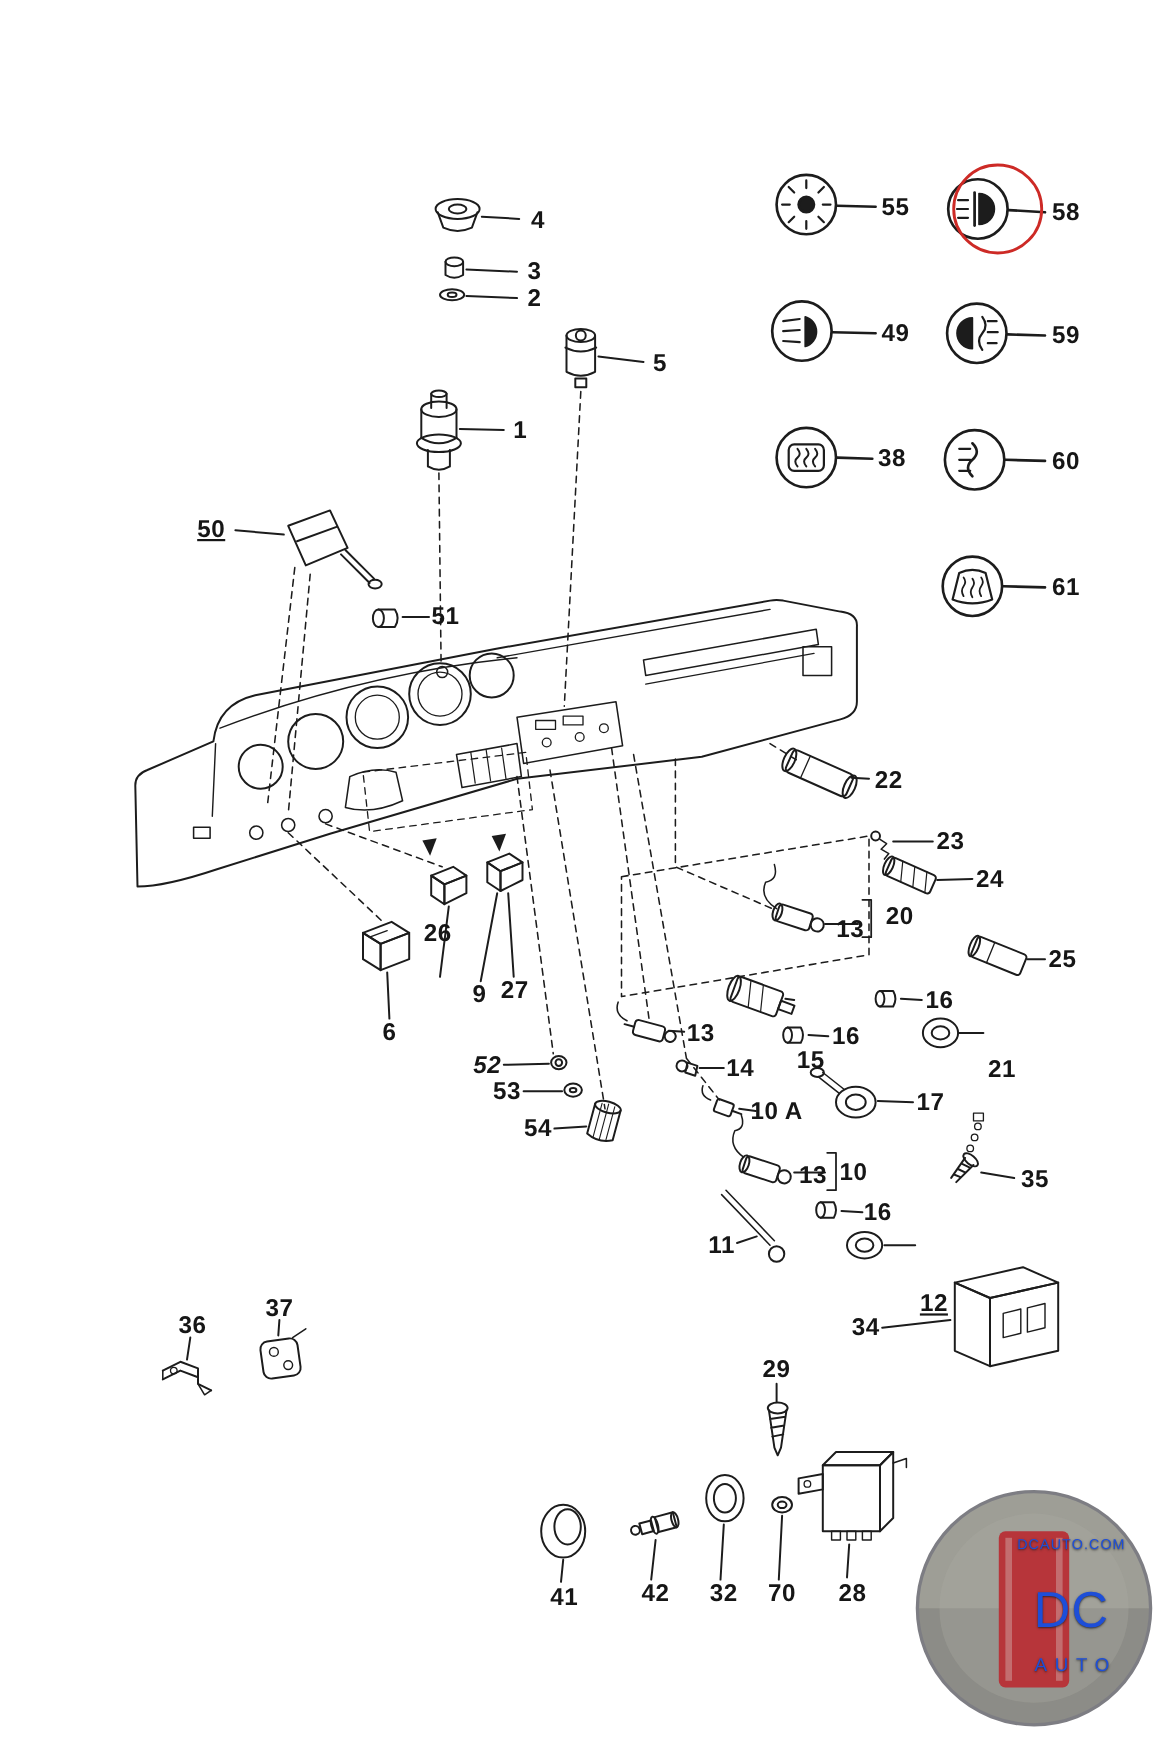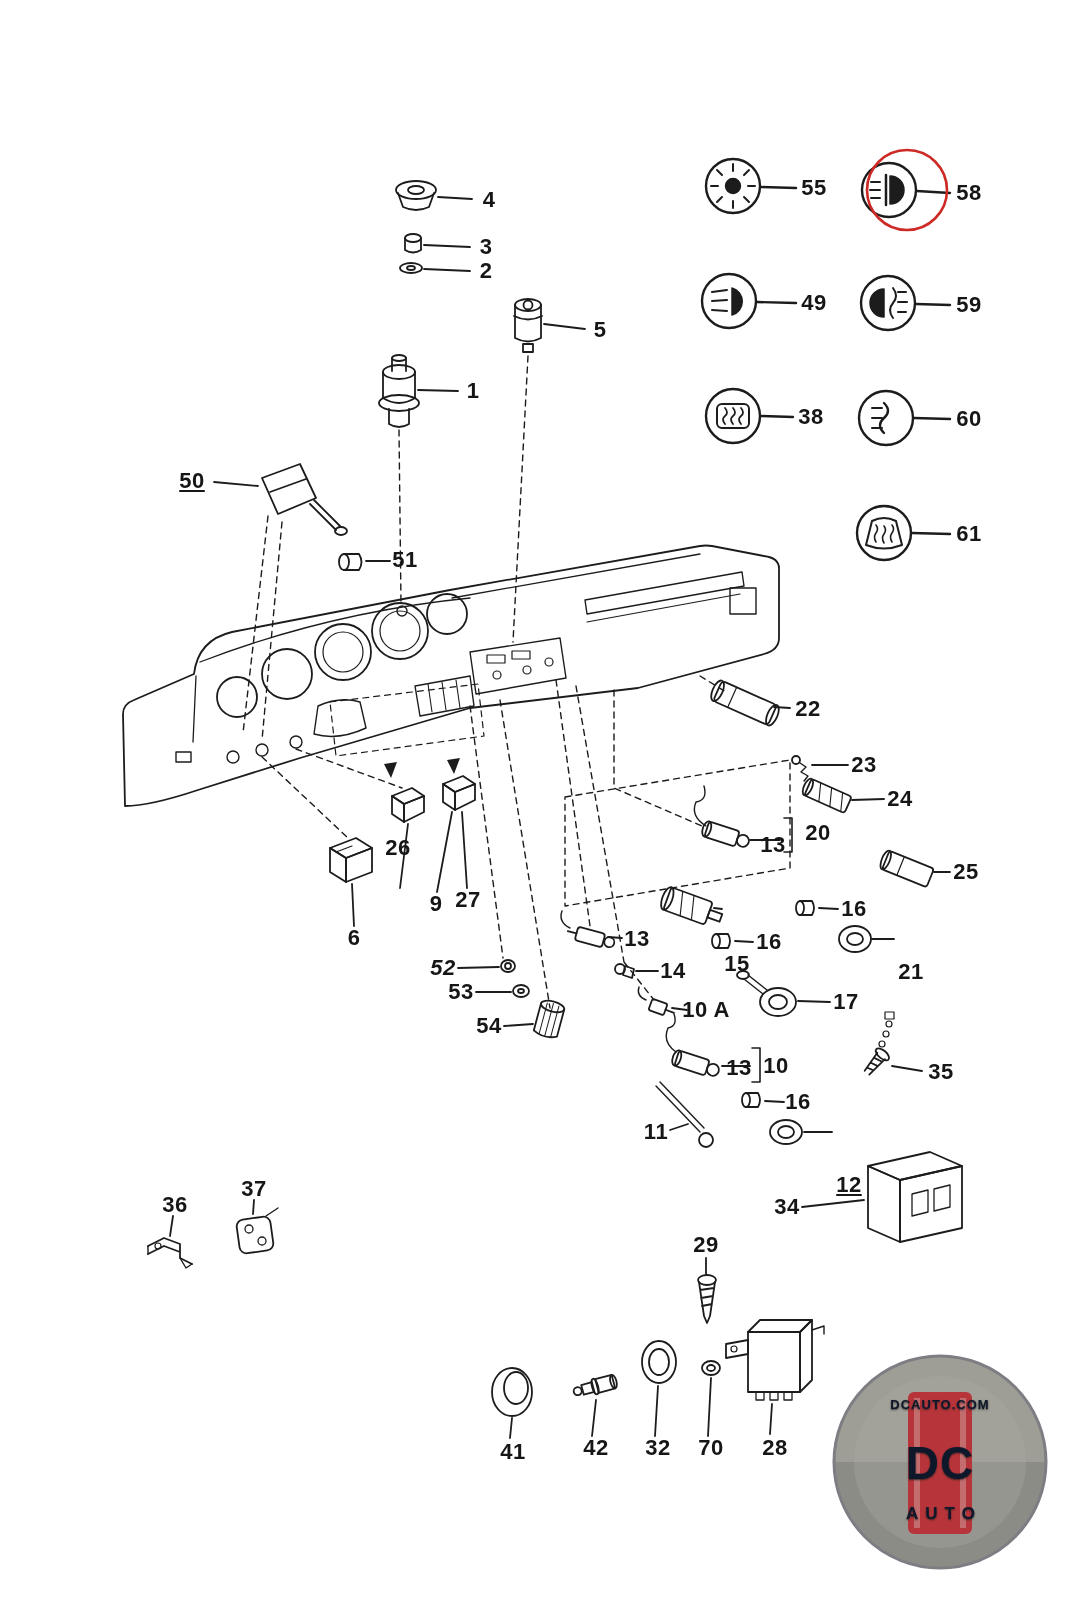--- a/index.html
+++ b/index.html
@@ -3,23 +3,23 @@
 <meta charset="utf-8">
 <style>
   html,body{margin:0;padding:0;background:#ffffff;}
   .canvas{position:relative;width:1067px;height:1600px;background:#ffffff;
           font-family:"Liberation Sans",sans-serif;overflow:hidden;}
   .canvas > svg{position:absolute;left:0;top:0;}
   #callout-layer{position:absolute;left:0;top:0;width:100%;height:100%;}
   .callout{position:absolute;transform:translate(-50%,-50%);
            font-size:22px;font-weight:600;color:#161616;white-space:nowrap;
            letter-spacing:.5px;}
-  .wm-text{position:absolute;transform:translate(-50%,-50%);color:#0f172a;
-           font-weight:bold;text-shadow:0 1px 2px rgba(30,30,30,.85);
-           white-space:nowrap;z-index:3;}
+  .wm-text{position:absolute;transform:translate(-50%,-50%);color:#1d4ed8;
+           font-weight:normal;text-shadow:0 1px 2px rgba(30,30,30,.85);
+           white-space:nowrap;z-index:3;margin-left:34px;}
   .wm-arc{font-size:13px;letter-spacing:1px;}
   .wm-dc{font-size:46px;letter-spacing:1px;}
   .wm-auto{font-size:17px;letter-spacing:7px;}
 </style>
 </head>
 <body>
 
 <div class="canvas">
 
 <svg width="1067" height="1600" viewBox="0 0 1067 1600" fill="none" stroke="#1c1c1c" stroke-width="1.8" stroke-linecap="round" stroke-linejoin="round">

